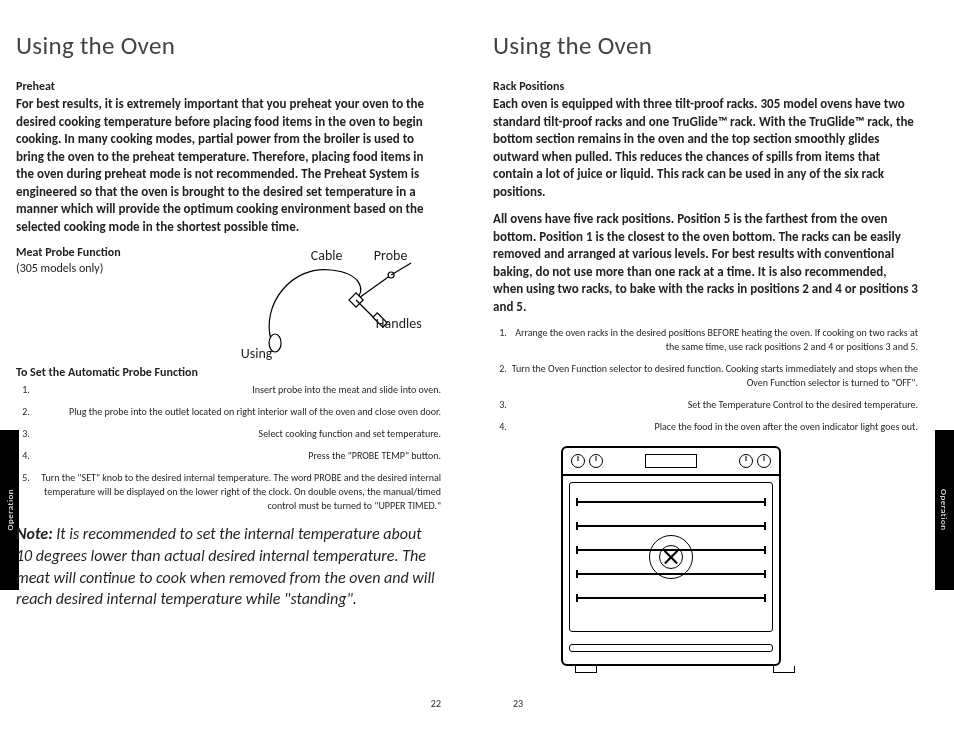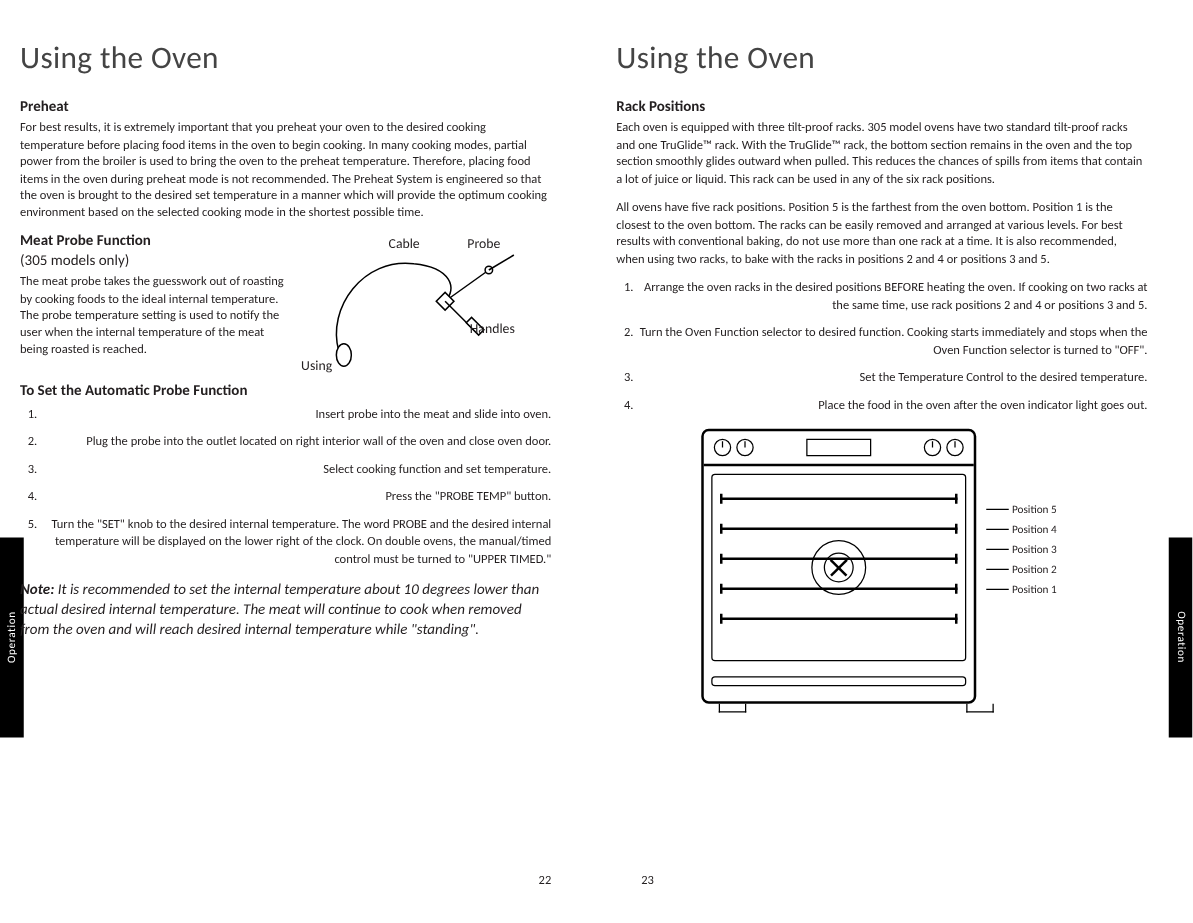--- a/index.html
+++ b/index.html
@@ -34,36 +34,37 @@
   .section-heading {
     font-size: 12px;
     font-weight: bold;
     margin: 0 0 2px 0;
   }
   .subhead {
     font-size: 12px;
     margin: 0 0 2px 0;
   }
   p.body {
-    font-size: 10px;
+    font-size: 13px;
     line-height: 1.35;
     margin: 0 0 10px 0;
+    font-weight: bold;
   }
   ol.steps {
     font-size: 10px;
     line-height: 1.4;
     padding-left: 16px;
     margin: 4px 0 10px 0;
     text-align: right;
   }
   ol.steps li {
     margin-bottom: 8px;
   }
   .note {
-    font-size: 12px;
+    font-size: 16px;
     font-style: italic;
     line-height: 1.35;
     margin: 0 0 10px 0;
   }
   .note strong { font-style: italic; font-weight: bold; }
   .page-number {
     position: absolute;
     bottom: 28px;
     font-size: 10px;
   }
@@ -94,21 +95,21 @@
   
   .probe-block {
     display: flex;
     gap: 8px;
   }
   .probe-text { width: 52%; }
   .probe-figure {
     width: 48%;
     position: relative;
     height: 120px;
-    font-size: 11px;
+    font-size: 14px;
   }
   .probe-figure .label { position: absolute; white-space: nowrap; }
 
   
   .oven-figure {
     margin: 12px auto 0 auto;
     width: 290px;
     position: relative;
   }
   .oven-box {
@@ -204,21 +205,20 @@
     <h1 class="page-title">Using the Oven</h1>
 
     <div class="content-indent">
       <h3 class="section-heading">Preheat</h3>
       <p class="body">For best results, it is extremely important that you preheat your oven to the desired cooking temperature before placing food items in the oven to begin cooking. In many cooking modes, partial power from the broiler is used to bring the oven to the preheat temperature. Therefore, placing food items in the oven during preheat mode is not recommended. The Preheat System is engineered so that the oven is brought to the desired set temperature in a manner which will provide the optimum cooking environment based on the selected cooking mode in the shortest possible time.</p>
 
       <div class="probe-block">
         <div class="probe-text">
           <h3 class="section-heading">Meat Probe Function</h3>
           <div class="subhead">(305 models only)</div>
-          <p class="body" style="margin-bottom:6px">The meat probe takes the guesswork out of roasting by cooking foods to the ideal internal temperature. The probe temperature setting is used to notify the user when the internal temperature of the meat being roasted is reached.</p>
         </div>
         <div class="probe-figure">
           <svg class="probe-svg" viewBox="0 0 180 120">
             <g fill="none" stroke="#000" stroke-width="1.2">
               <path d="M 20 95 C 10 60, 40 20, 80 25 C 110 28, 115 45, 105 55"></path>
               <ellipse cx="24" cy="98" rx="6" ry="9" fill="#fff"></ellipse>
               <line x1="105" y1="55" x2="140" y2="30"></line>
               <rect x="100" y="50" width="10" height="10" transform="rotate(45 105 55)" fill="#fff"></rect>
               <circle cx="140" cy="30" r="3" fill="#fff"></circle>
               <line x1="140" y1="30" x2="160" y2="18"></line>
@@ -289,24 +289,17 @@
           <div class="rack" style="top:114px"></div>
         </div>
         <div class="oven-door">
             <div class="bar"></div>
           </div>
       </div>
       <div class="oven-feet" style="width:220px">
         <div class="foot"></div>
         <div class="foot"></div>
       </div>
-      <div class="pos-labels">
-        <div>Position 5</div>
-        <div>Position 4</div>
-        <div>Position 3</div>
-        <div>Position 2</div>
-        <div>Position 1</div>
-      </div>
     </div>
 
     <div class="page-number">23</div>
   </div>
 </div>
 
 </body></html>

